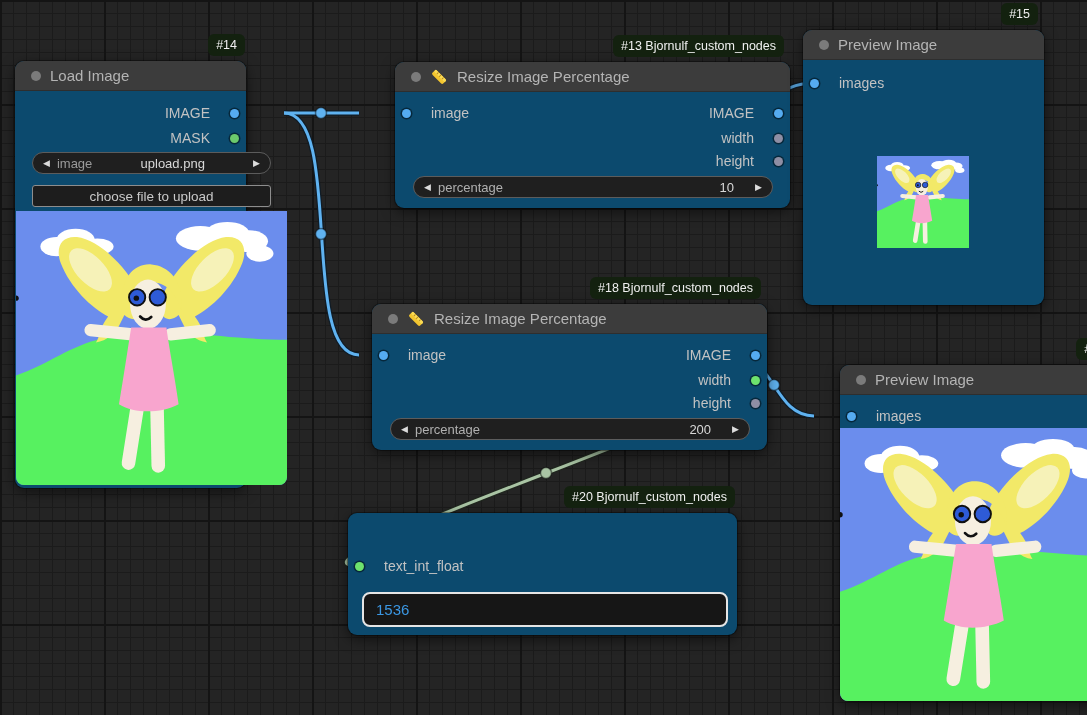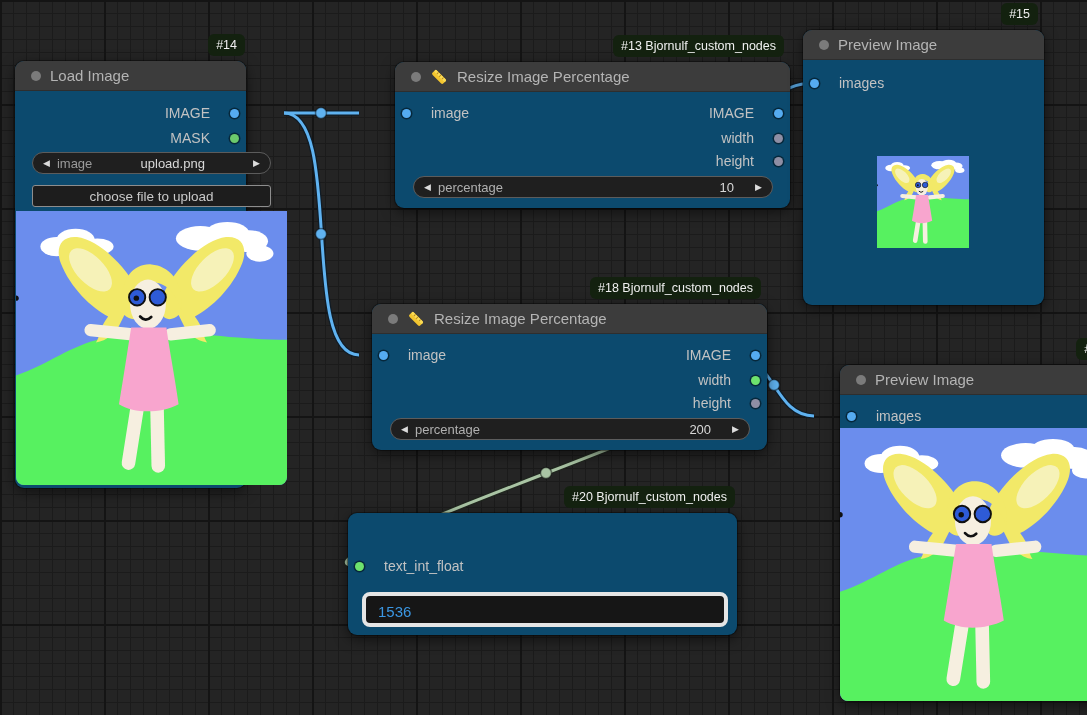--- a/index.html
+++ b/index.html
@@ -70,21 +70,21 @@
     position:absolute;height:22px;background:#1d1d1d;
     border:1px solid #8d8d8d;border-radius:3px;
     color:#c9c9c9;font-size:13.5px;
     display:flex;align-items:center;justify-content:center;
     box-sizing:border-box;cursor:pointer;
   }
   .art{position:absolute;display:block;}
   .art-clip{border-radius:0 0 8px 8px;overflow:hidden;position:absolute;}
   .showbox{
     position:absolute;background:#161616;
-    border:4px solid #e5e5e5;border-radius:8px;
+    border:2px solid #e5e5e5;border-radius:8px;
     box-sizing:border-box;padding:7px 12px;
     font-size:15px;color:var(--show-value-color,#3b97e3);
   }
 </style>
 </head>
 <body>
 
 <svg width="0" height="0" style="position:absolute" aria-hidden="true">
   <symbol id="kidart" viewBox="0 0 100 100">
     <rect width="100" height="100" fill="#6b8ded"></rect>

